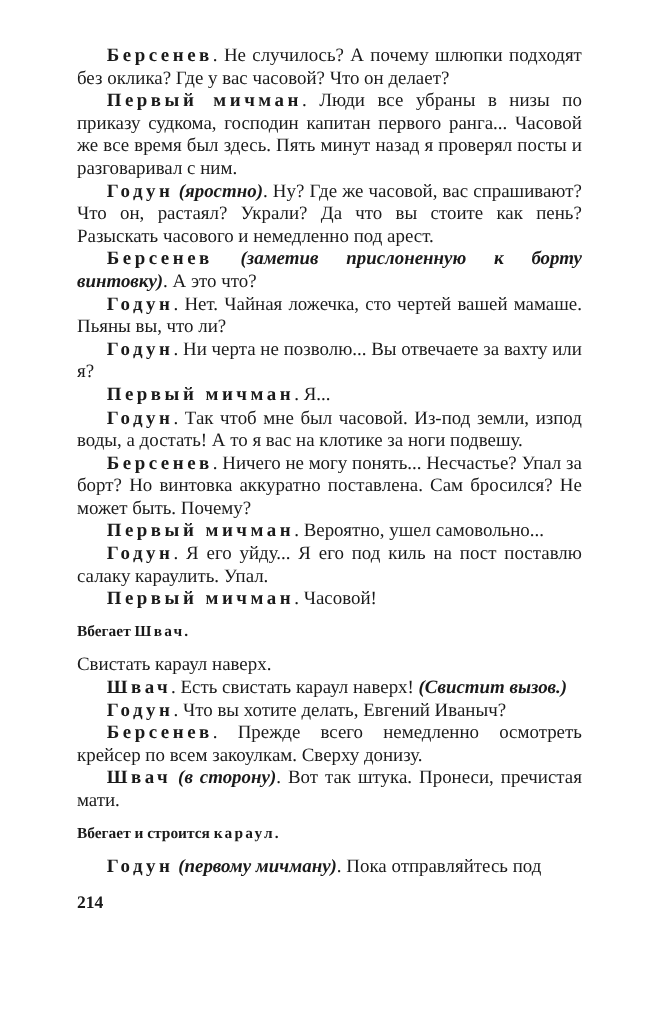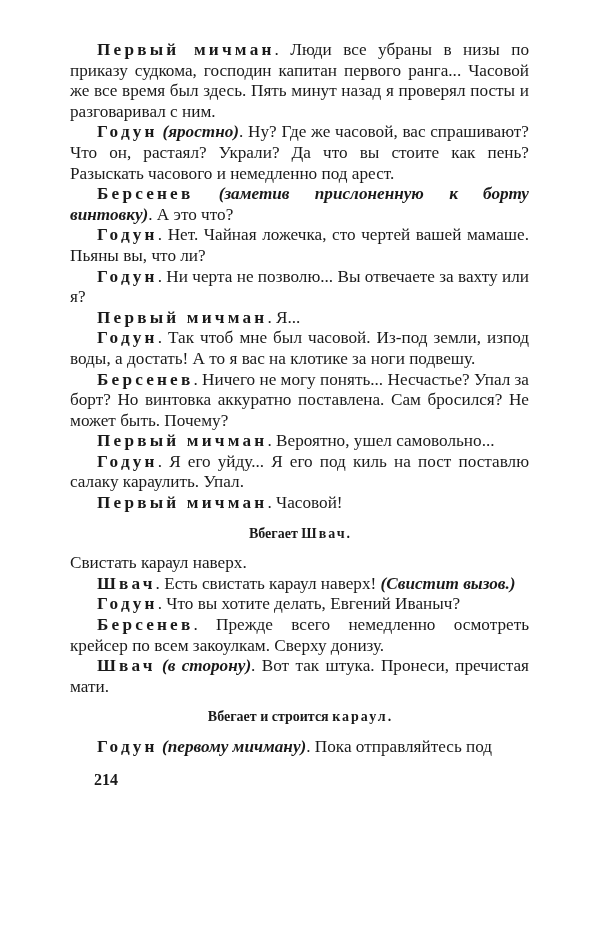--- a/index.html
+++ b/index.html
@@ -6,29 +6,30 @@
   body { width: 600px; height: 928px; position: relative; overflow: hidden; }
   .page {
     position: absolute; left: 70px; top: 40px; width: 459px;
     font-family: "Liberation Serif", "DejaVu Serif", serif;
     font-size: 17.2px; line-height: 20.6px; color: #1a1a1a;
   }
   .p { text-indent: 27px; text-align: justify; margin: 0; }
   .p.noindent { text-indent: 0; }
   .sp { letter-spacing: 3.2px; font-weight: bold; }
   .it { font-style: italic; font-weight: bold; }
-  .stage { text-align: center; font-size: 14px; font-weight: bold; margin: 10px 0 9px 0; text-indent: 0; }
+  .stage { text-align: left; font-size: 14px; font-weight: bold; margin: 10px 0 9px 0; text-indent: 0; }
   .stage .sp { letter-spacing: 2px; }
-  .pagenum { font-weight: bold; margin-top: 12px; font-size: 16px; margin-left: 24px; }
+  .pagenum { font-weight: bold; margin-top: 12px; font-size: 16px; }
 </style>
 </head>
 <body>
 
 <div class="page">
 
+  <p class="p"><span class="sp">Берсенев</span><span>. Не случилось? А почему шлюпки подходят без оклика? Где у вас часовой? Что он делает?</span></p>
 
   <p class="p"><span class="sp">Первый мичман</span><span>. Люди все убраны в низы по приказу судкома, господин капитан первого ранга... Часовой же все время был здесь. Пять минут назад я проверял посты и разговаривал с ним.</span></p>
 
 
   <p class="p"><span class="sp">Годун</span><span class="it"> (яростно)</span><span>. Ну? Где же часовой, вас спрашивают? Что он, растаял? Украли? Да что вы стоите как пень? Разыскать часового и немедленно под арест.</span></p>
 
   <p class="p"><span class="sp">Берсенев</span><span class="it"> (заметив прислоненную к борту винтовку)</span><span>. А это что?</span></p>
 
 
   <p class="p"><span class="sp">Годун</span><span>. Нет. Чайная ложечка, сто чертей вашей мамаше. Пьяны вы, что ли?</span></p>

